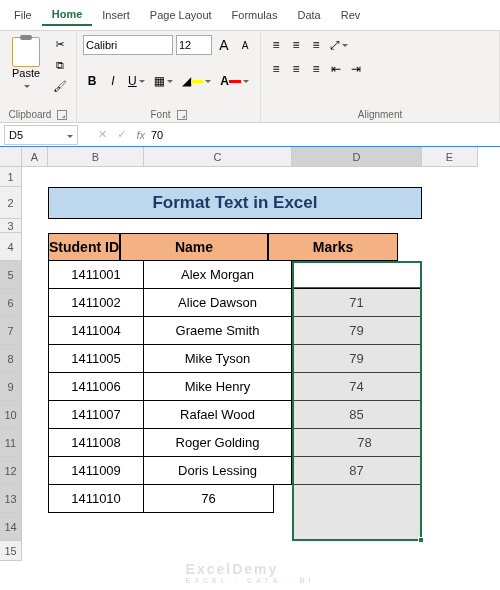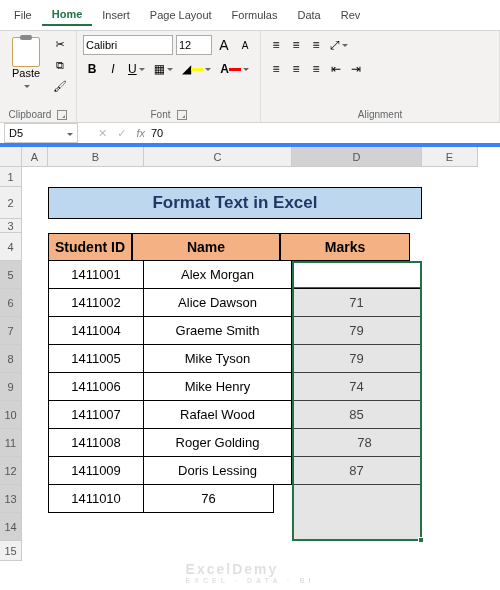--- a/index.html
+++ b/index.html
@@ -18,36 +18,36 @@
 .dialog-launcher { width: 10px; height: 10px; border: 1px solid #888; position: relative; }
 .dialog-launcher::after { content: ""; position: absolute; right: 1px; bottom: 1px; width: 0; height: 0; border-left: 3px solid transparent; border-bottom: 3px solid #888; }
 
 .paste-btn { display: flex; flex-direction: column; align-items: center; width: 40px; padding: 2px; cursor: pointer; }
 .paste-icon { width: 28px; height: 30px; background: #fff; border: 1px solid #c8a15a; border-radius: 2px; position: relative; }
 .paste-icon::before { content: ""; position: absolute; top: -3px; left: 7px; width: 12px; height: 5px; background: #888; border-radius: 2px; }
 .clip-side { display: flex; flex-direction: column; gap: 3px; }
 .mini-btn { width: 20px; height: 18px; display: flex; align-items: center; justify-content: center; cursor: pointer; }
 
 .font-row { display: flex; gap: 3px; align-items: center; }
-.font-col { display: flex; flex-direction: column; gap: 4px; }
+.font-col { display: flex; flex-direction: column; gap: 16px; }
 select, .combo { height: 20px; font-size: 11px; border: 1px solid #ababab; background: #fff; padding: 0 2px; }
 .font-name { width: 90px; }
 .font-size { width: 36px; }
 .btn { min-width: 18px; height: 20px; display: inline-flex; align-items: center; justify-content: center; cursor: pointer; border: 1px solid transparent; padding: 0 2px; font-size: 12px; }
 .bold { font-weight: bold; }
 .italic { font-style: italic; }
 .underline { text-decoration: underline; }
 .dd::after { content: ""; display: inline-block; margin-left: 2px; border: 3px solid transparent; border-top-color: #666; transform: translateY(2px); }
 .color-bar { display: inline-block; width: 12px; height: 3px; }
 
 .align-col { display: flex; flex-direction: column; gap: 4px; }
 .align-row { display: flex; gap: 2px; }
 
 
-.fxbar { display: flex; align-items: center; height: 24px; border-bottom: 4px solid #3b82f6; background: #fff; justify-content: center; }
+.fxbar { display: flex; align-items: center; height: 24px; border-bottom: 1px solid #3b82f6; background: #fff; justify-content: center; }
 .namebox { width: 74px; height: 20px; border: 1px solid #ccc; margin-left: 4px; padding: 0 4px; display: flex; align-items: center; justify-content: space-between; font-size: 11px; }
 .fx-btns { display: flex; margin-left: 20px; gap: 10px; align-items: center; color: #bbb; }
 .fxlabel { font-style: italic; color: #888; }
 .fx-input { flex: 1; height: 20px; border: none; outline: none; padding: 0 6px; font-size: 11px; }
 
 
 .grid-area { position: relative; }
 .grid-corner { position: absolute; left: 0; top: 0; width: 22px; height: 20px; background: #f0f0f0; border-right: 1px solid #ccc; border-bottom: 1px solid #ccc; }
 .col-headers { display: flex; margin-left: 22px; }
 .ch { height: 20px; background: #f0f0f0; border-right: 1px solid #ccc; border-bottom: 1px solid #ccc; display: flex; align-items: center; justify-content: center; font-size: 11px; color: #555; }
@@ -61,21 +61,21 @@
 .rdata { height: 28px; }
 .r15 { height: 20px; }
 
 .cells { position: relative; width: 456px; }
 
 
 .xltable { position: absolute; left: 26px; top: 20px; border-radius: 17px; }
 .title-cell { width: 374px; height: 32px; background: #bdd7ee; border: 1px solid #000; display: flex; align-items: center; justify-content: center; font-size: 17px; font-weight: bold; color: #203864; }
 .head-row { display: flex; margin-top: 14px; }
 .hd { height: 28px; display: flex; align-items: center; justify-content: center; font-weight: bold; font-size: 14px; border: 1px solid #000; background: #f4b183; }
-.hd.b { width: 84px; } .hd.c { width: 148px; } .hd.d { width: 130px; }
+.hd.b { width: 72px; } .hd.c { width: 148px; } .hd.d { width: 130px; }
 .datarow { display: flex; }
 .td { height: 28px; display: flex; align-items: center; justify-content: center; font-size: 13px; border: 1px solid #000; border-top: none; background: #fff; }
 .td.b { width: 96px; } .td.c { width: 148px; } .td.d { width: 130px; }
 
 
 .sel-range { position: absolute; border: 2px solid #217346; pointer-events: none; }
 .sel-range .fill-hdl { position: absolute; right: -4px; bottom: -4px; width: 6px; height: 6px; background: #217346; border: 1px solid #fff; }
 .sel-active { position: absolute; background: rgba(180,180,180,0.35); pointer-events: none; }
 .sel-cell { position: absolute; background: #fff; border: 1px solid #217346; pointer-events: none; }
 

